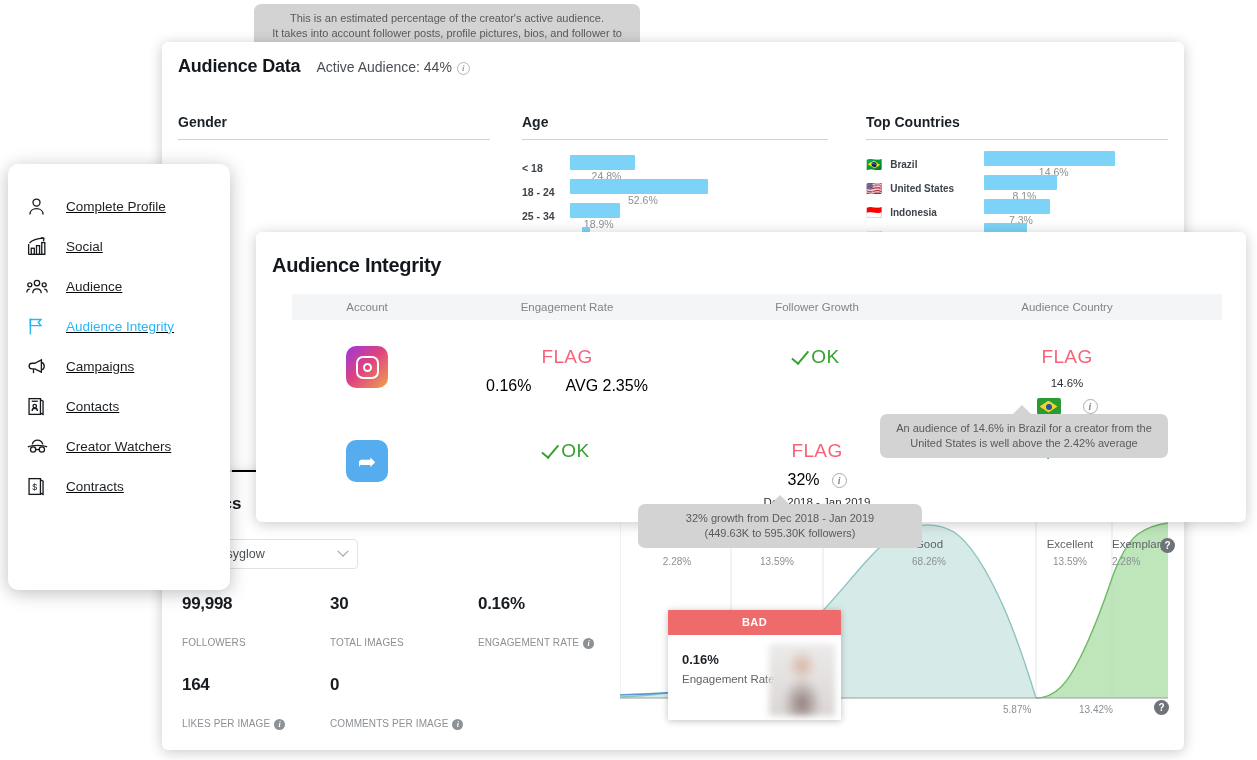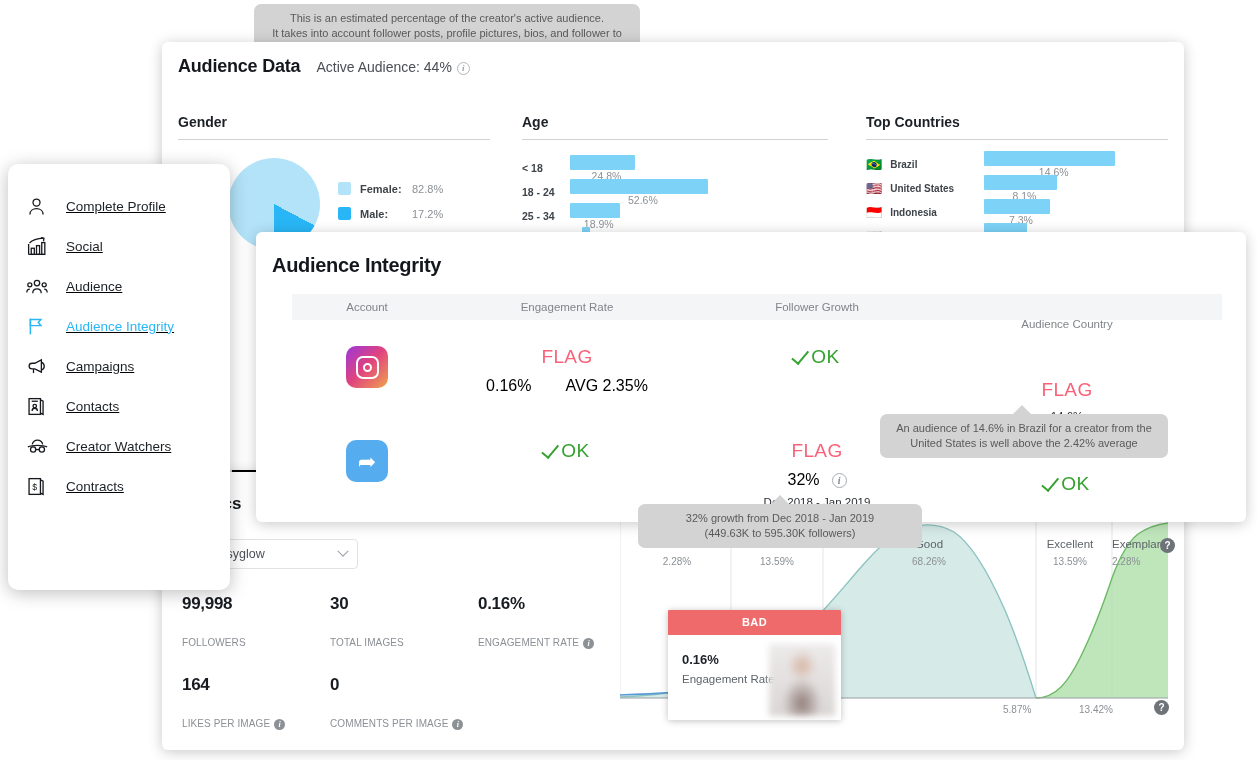--- a/index.html
+++ b/index.html
@@ -166,21 +166,21 @@
   
   #integrity-card { left: 256px; top: 232px; width: 990px; height: 290px; z-index: 8; }
   #ai-title { position: absolute; left: 16px; top: 22px; font-size: 20px;
               font-weight: bold; color: #14181d; letter-spacing: -.3px; }
   #ai-table { position: absolute; left: 36px; top: 62px; width: 930px; }
   #ai-head-row { display: flex; background: #f4f5f6; height: 26px; align-items: center; }
   .ai-th { font-size: 11.5px; color: #80858a; text-align: center; }
   .col-account { width: 150px; }
   .col-engagement { width: 250px; }
   .col-growth { width: 250px; }
-  .col-country { width: 250px; margin-top: 33px; }
+  .col-country { width: 250px; }
   .ai-row { display: flex; align-items: flex-start; padding-top: 26px; height: 94px; }
   .ai-cell { text-align: center; }
   .ig-icon {
     width: 42px; height: 42px; border-radius: 10px; margin: 0 auto;
     background: linear-gradient(135deg, #9b37d9 0%, #e0437f 48%, #f0a24c 100%);
     display: flex; align-items: center; justify-content: center;
   }
   .ig-glyph { width: 23px; height: 23px; border: 2px solid #fff; border-radius: 7px;
               display: flex; align-items: center; justify-content: center; }
   .ig-glyph i { display: block; width: 9px; height: 9px; border: 2px solid #fff; border-radius: 50%; }
@@ -246,35 +246,20 @@
   <div class="card" id="audience-data-card">
     <div id="ad-head">
       <div id="ad-title">Audience Data</div>
       <div id="ad-active">
         <span>Active Audience: 44%</span><span class="info-circle">i</span>
       </div>
     </div>
 
     <div class="section-col" id="gender-col">
       <div class="section-title">Gender</div>
-      <div id="pie-wrap">
-        <div id="pie"></div>
-        <div id="gender-legend">
-          <div class="legend-row">
-            <span class="legend-sw" style="background:#b3e3f9"></span>
-            <span class="legend-name">Female:</span>
-            <span class="legend-val">82.8%</span>
-          </div>
-          <div class="legend-row">
-            <span class="legend-sw" style="background:#29b6f6"></span>
-            <span class="legend-name">Male:</span>
-            <span class="legend-val">17.2%</span>
-          </div>
-        </div>
-      </div>
     </div>
 
     <div class="section-col" id="age-col">
       <div class="section-title">Age</div>
       <div id="age-list">
           <div class="bar-row">
             <span class="bar-label">&lt; 18</span>
             <span class="bar-track">
               <span class="bar-fill" style="width: 64.976px;"></span>
               <span class="bar-val">24.8%</span>

